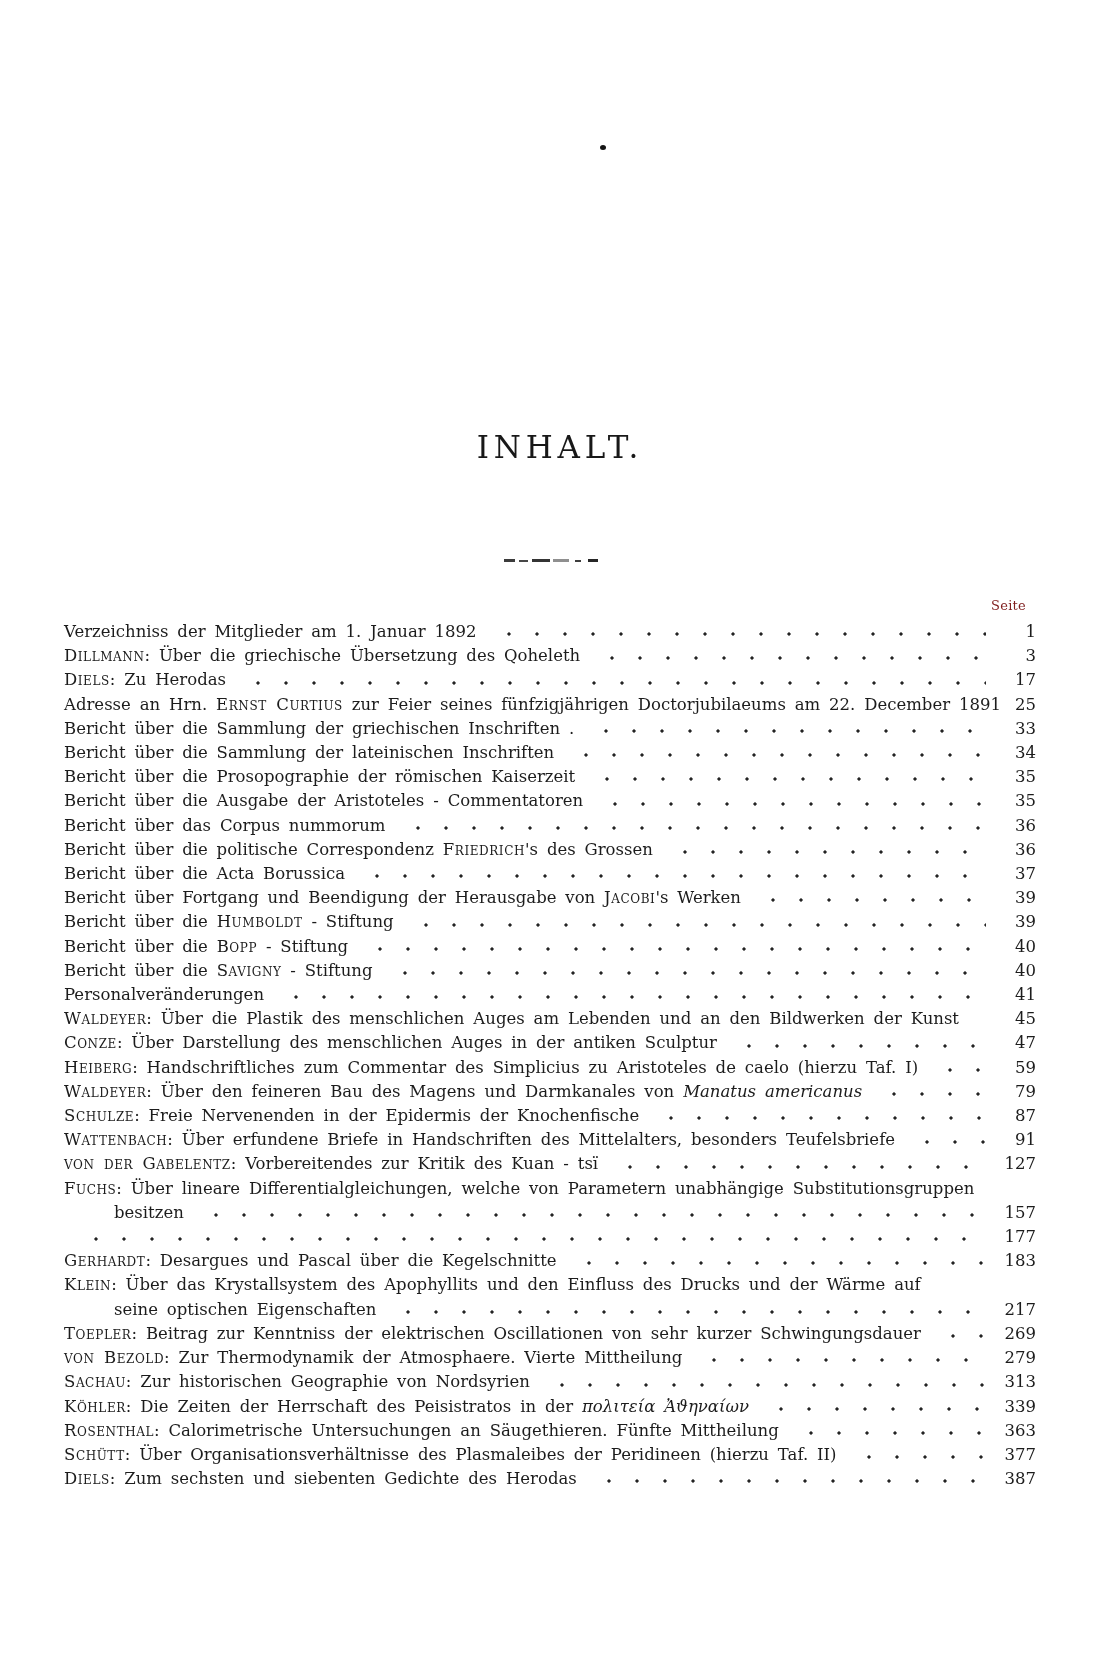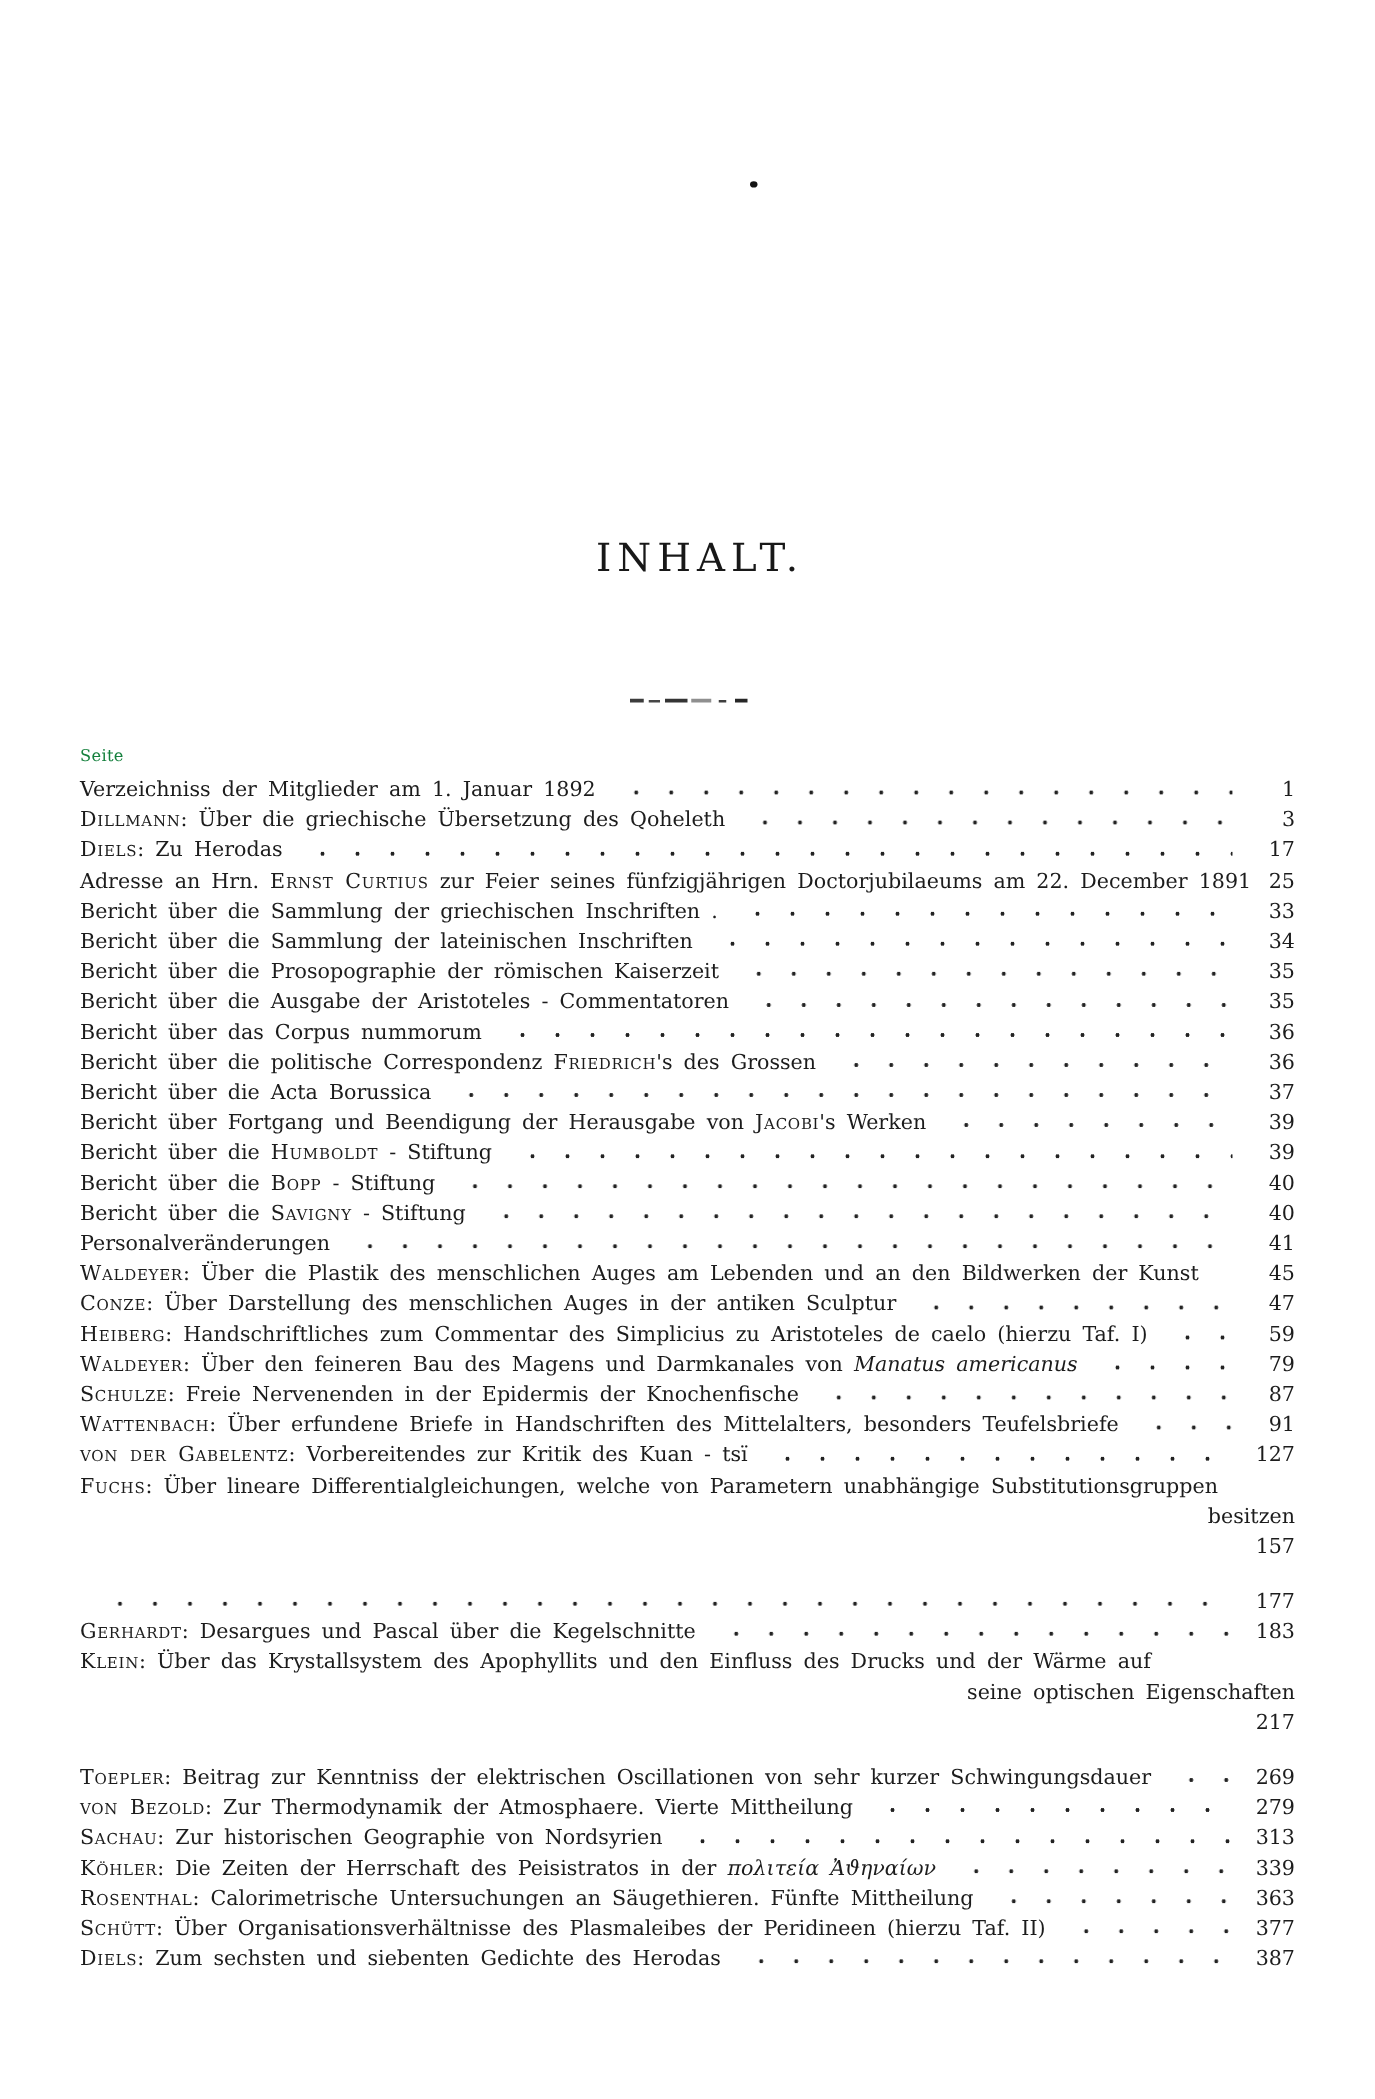--- a/index.html
+++ b/index.html
@@ -37,32 +37,32 @@
   .d2 { width: 9px;  background: #474747; margin-right: 4px; height: 2px !important; }
   .d3 { width: 18px; background: #343434; margin-right: 3px; }
   .d4 { width: 16px; background: #8f8f8f; margin-right: 6px; }
   .d5 { width: 6px;  background: #3e3e3e; margin-right: 7px; height: 2px !important; }
   .d6 { width: 10px; background: #262626; }
 
   .toc {
     position: absolute; left: 64px; top: 598px; width: 972px;
   }
   .seite {
-    text-align: left; padding-right: 10px;
-    font-size: 13px; color: #15803d;
+    text-align: right; padding-right: 10px;
+    font-size: 13px; color: #7f1d1d;
     margin-bottom: 7px;
     letter-spacing: 0.02em;
   }
   .toc-row {
     display: flex; align-items: flex-end;
     line-height: 24.2px; font-size: 16.5px;
     word-spacing: 0.22em;
     white-space: nowrap;
   }
-  .toc-row.indent { padding-left: 50px; flex-direction: column; }
+  .toc-row.indent { padding-left: 50px; }
   .toc-text { flex: 0 1 auto; min-width: 0; }
   .sc { font-variant: small-caps; letter-spacing: 0.035em; }
   .au { font-variant: small-caps; letter-spacing: 0.035em; margin-right: 0.5em; }
   .it { font-style: italic; text-align: right; }
   .leaders {
     flex: 1 1 0; min-width: 10px; align-self: stretch;
     margin-left: 10px; margin-right: 6px;
     background-image: radial-gradient(circle, #232323 1.45px, rgba(0,0,0,0) 1.75px);
     background-size: 28px 6px;
     background-repeat: repeat-x;

